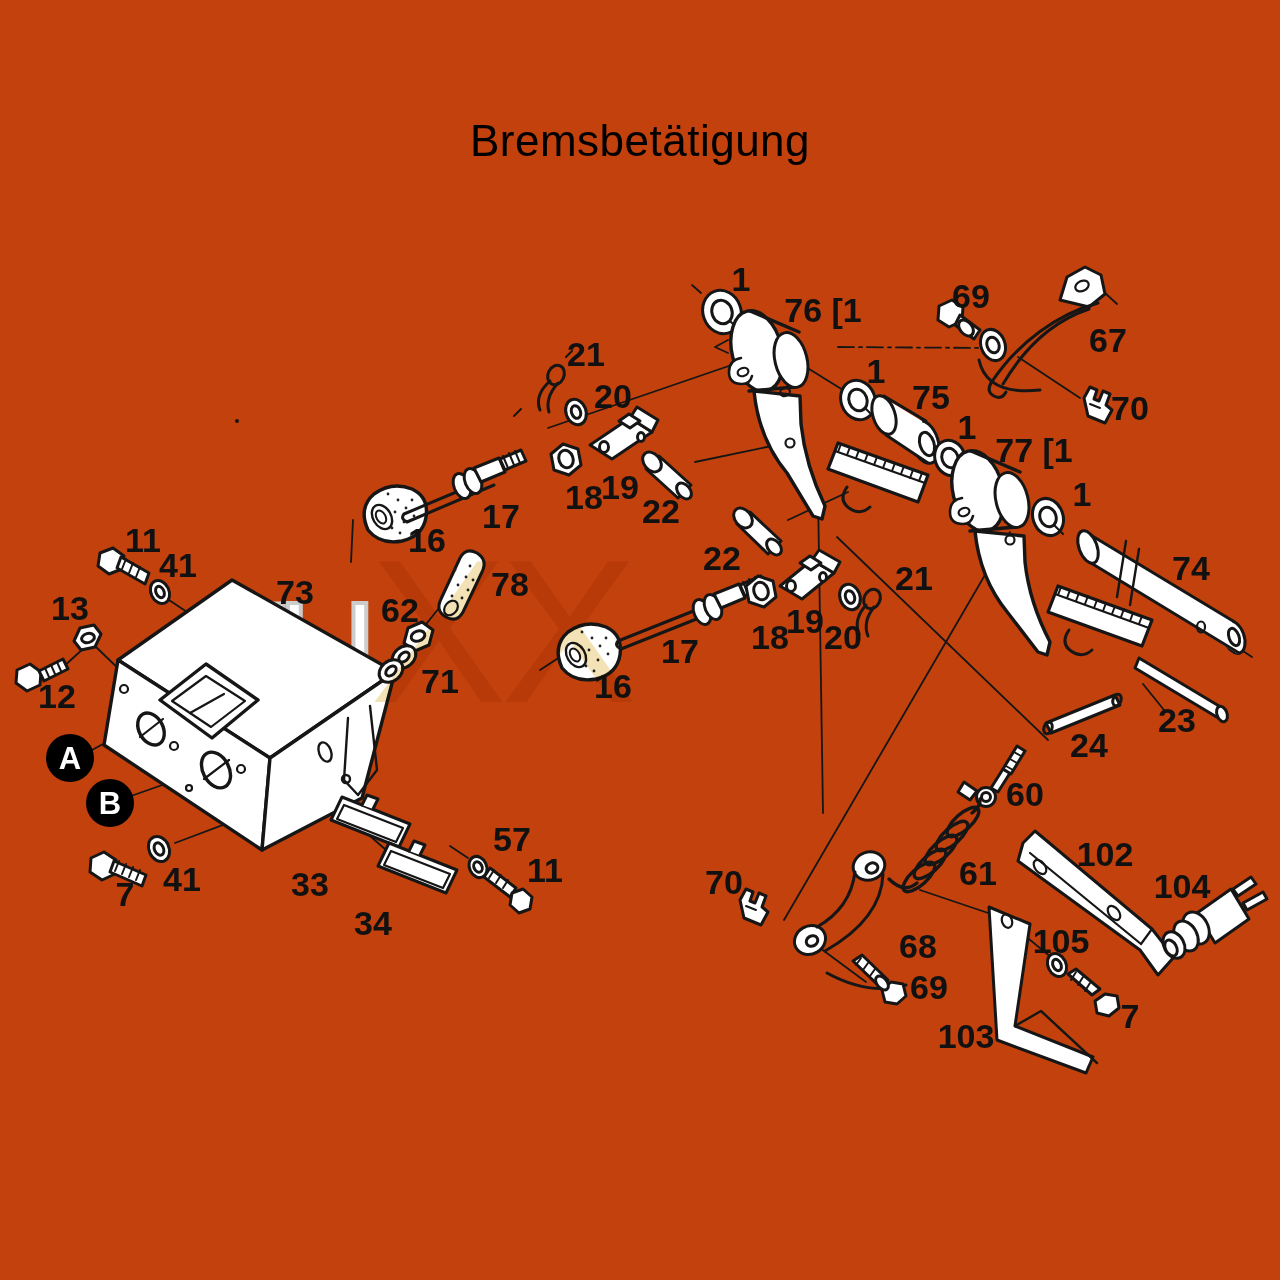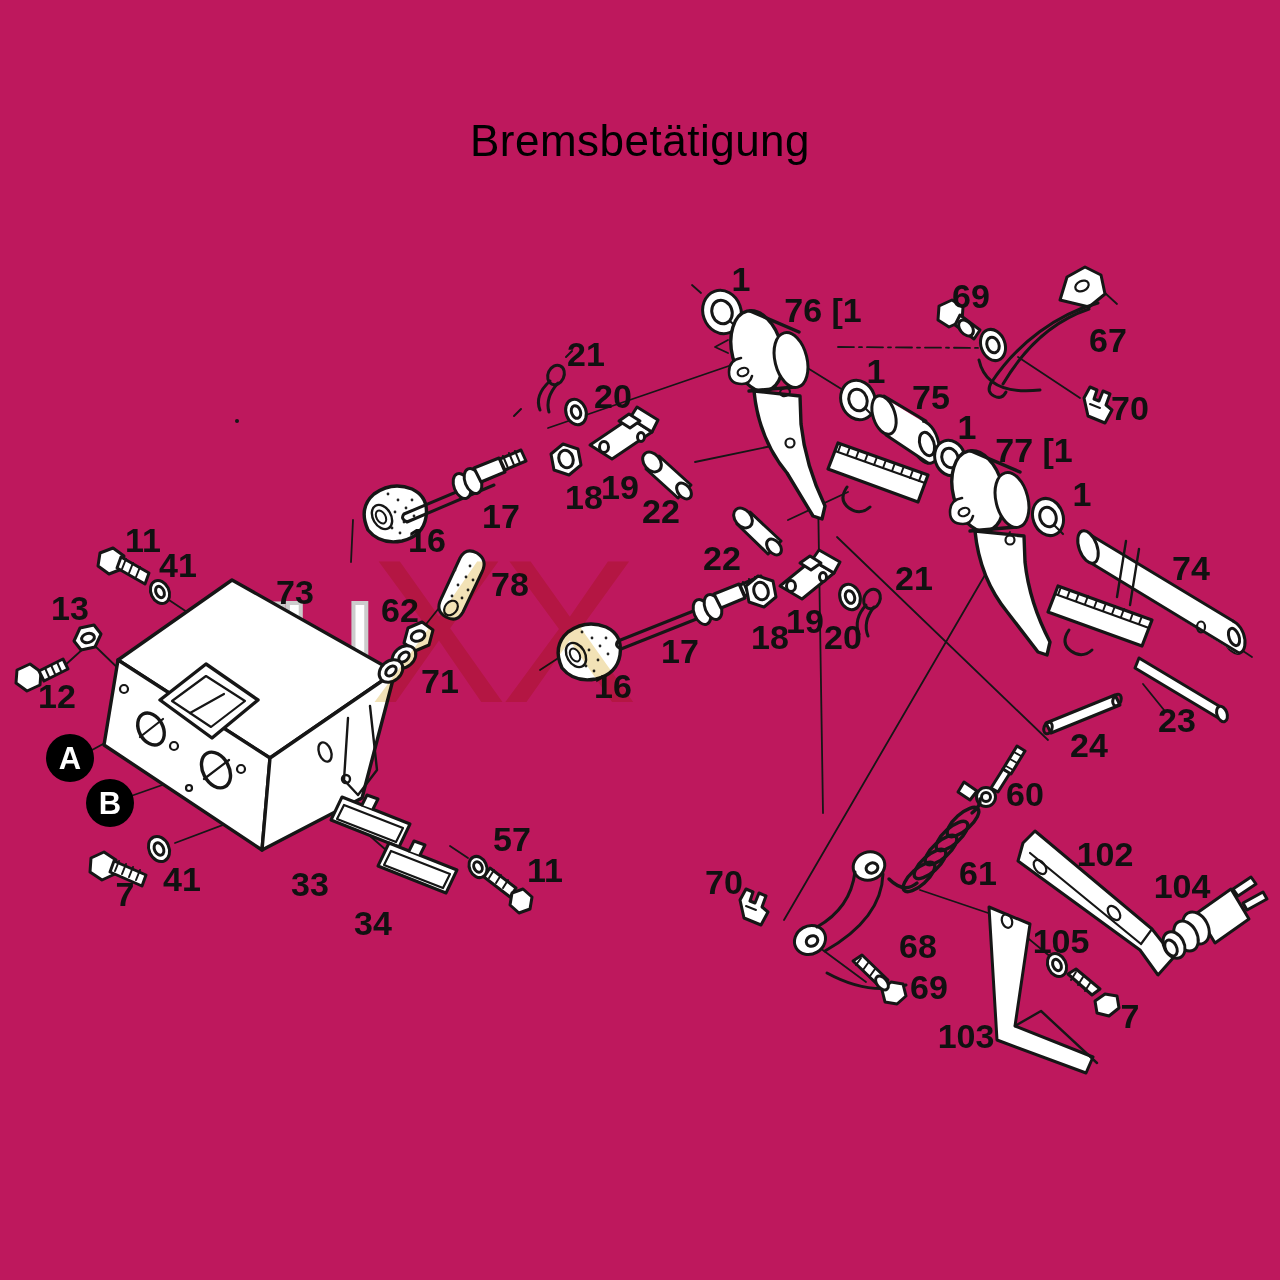--- a/index.html
+++ b/index.html
@@ -1,16 +1,16 @@
 <!DOCTYPE html>
 <html><head>
 <meta charset="utf-8">
 <style>
   html,body{margin:0;padding:0;background:#fff;}
-  #stage{position:relative;width:1280px;height:1280px;background:#be185d;overflow:hidden;
+  #stage{position:relative;width:1280px;height:1280px;background:#c2410c;overflow:hidden;
          font-family:"Liberation Sans",sans-serif;}
   #title{position:absolute;left:0;top:116px;width:1280px;text-align:center;
          font-size:44px;color:#000;letter-spacing:0.5px;z-index:2;}
   .wm{position:absolute;font-weight:400;line-height:1;user-select:none;white-space:pre;}
   #wm-left{left:205px;top:581px;font-size:138px;letter-spacing:-12px;color:#fff;
            -webkit-text-stroke:4px #cccccc;z-index:0;}
   #wm-right{left:678px;top:581px;font-size:138px;letter-spacing:-16px;color:#fff;
             -webkit-text-stroke:4px #cccccc;z-index:0;}
   #wm-mid{left:370px;top:528px;font-size:205px;letter-spacing:-6px;color:#f2e2b6;
           z-index:3;mix-blend-mode:multiply;}

